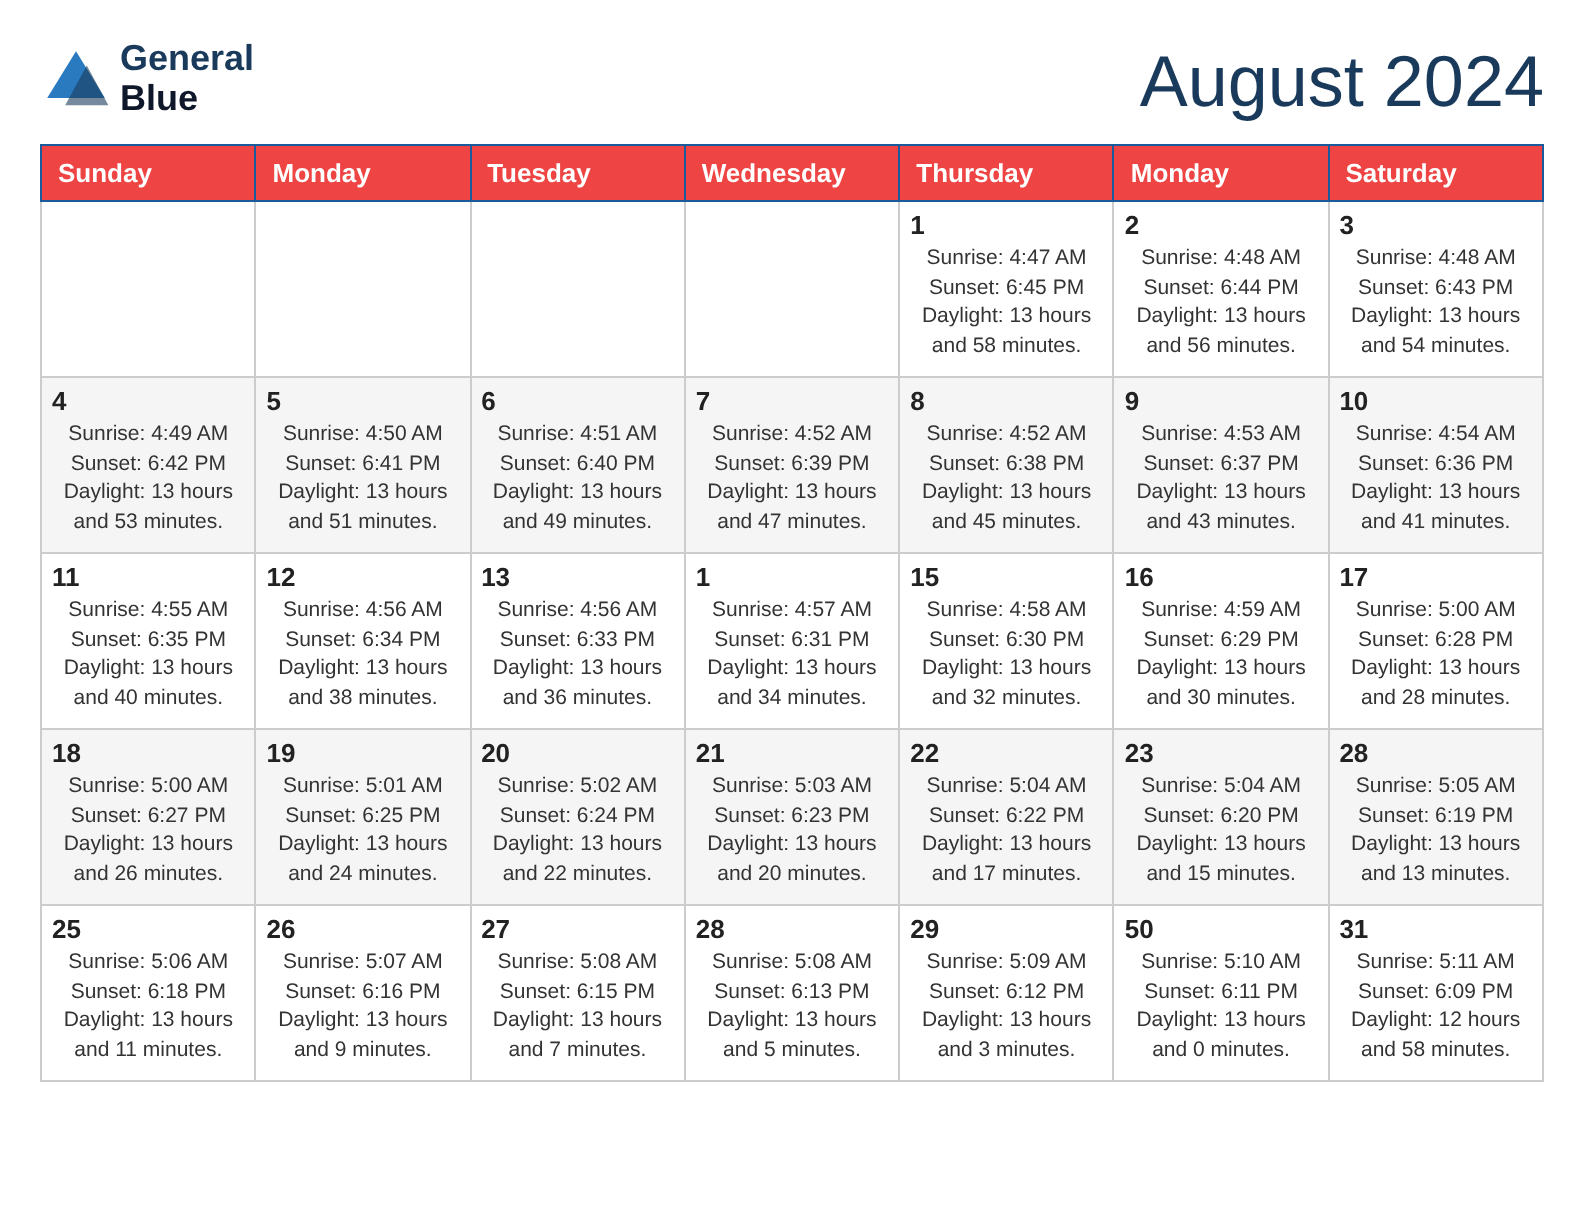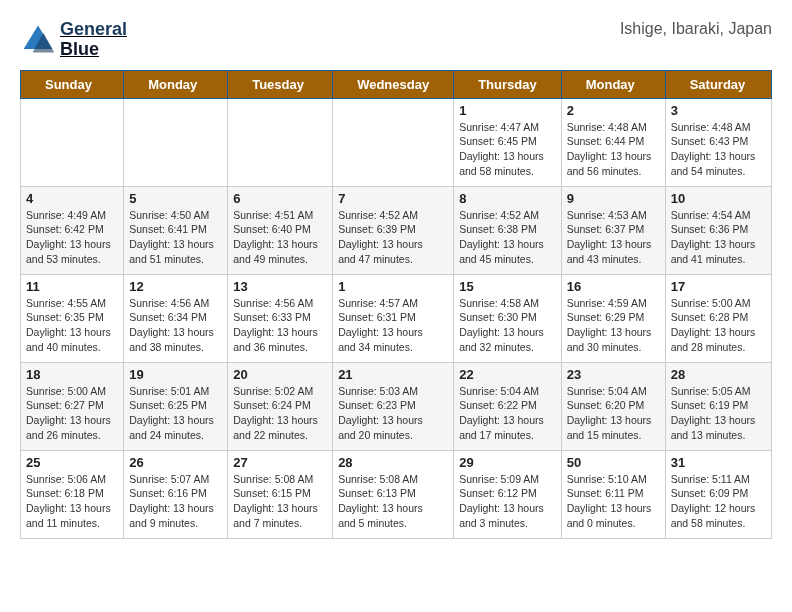--- a/index.html
+++ b/index.html
@@ -13,21 +13,20 @@
     .header {
       display: flex;
       justify-content: space-between;
       align-items: flex-start;
       margin-bottom: 10px;
     }
     .logo {
       display: flex;
       align-items: center;
       gap: 4px;
-      text-decoration: underline;
     }
     .logo-text {
       font-size: 18px;
       font-weight: bold;
       color: #1a3a5c;
       line-height: 1.1;
     }
     .logo-blue { color: #0f172a; }
     .logo-icon {
       width: 36px;
@@ -44,24 +43,24 @@
     .location {
       font-size: 16px;
       color: #555;
     }
     table {
       width: 100%;
       border-collapse: collapse;
       font-size: 11px;
     }
     thead tr th {
-      background: #a16207;
+      background: #ef4444;
       color: #fff;
       text-align: left;
-      padding: 6px 24px;
+      padding: 6px 8px;
       font-size: 13px;
       font-weight: bold;
       border: 1px solid #1a5a9a;
     }
     tbody tr td {
       border: 1px solid #ccc;
       vertical-align: top;
       padding: 4px 5px;
       width: 14.28%;
       min-height: 80px;
@@ -75,41 +74,42 @@
       font-size: 13px;
       font-weight: bold;
       color: #222;
       display: block;
       margin-bottom: 2px;
     }
     .day-detail {
       color: #333;
       line-height: 1.4;
       font-size: 10.5px;
+      text-align: center;
     }
     .empty-cell {
       background: #fff !important;
     }
   </style>
 </head>
 <body>
 
 <div class="header">
   <div class="logo">
     <svg class="logo-icon" viewBox="0 0 40 40">
       <polygon points="20,4 36,30 4,30" fill="#2a7abf"></polygon>
       <polygon points="26,12 38,34 14,34" fill="#1a3a5c" opacity="0.6"></polygon>
     </svg>
     <div class="logo-text">
       <div>General</div>
       <div class="logo-blue">Blue</div>
     </div>
   </div>
   <div class="title-section">
-    <div class="location">Ishige, Ibaraki, Japan</div>
+    <div class="month-title">August 2024</div>
   </div>
 </div>
 
 <table>
   <thead>
     <tr>
     <th>Sunday</th>
         <th>Monday</th>
         <th>Tuesday</th>
         <th>Wednesday</th>

